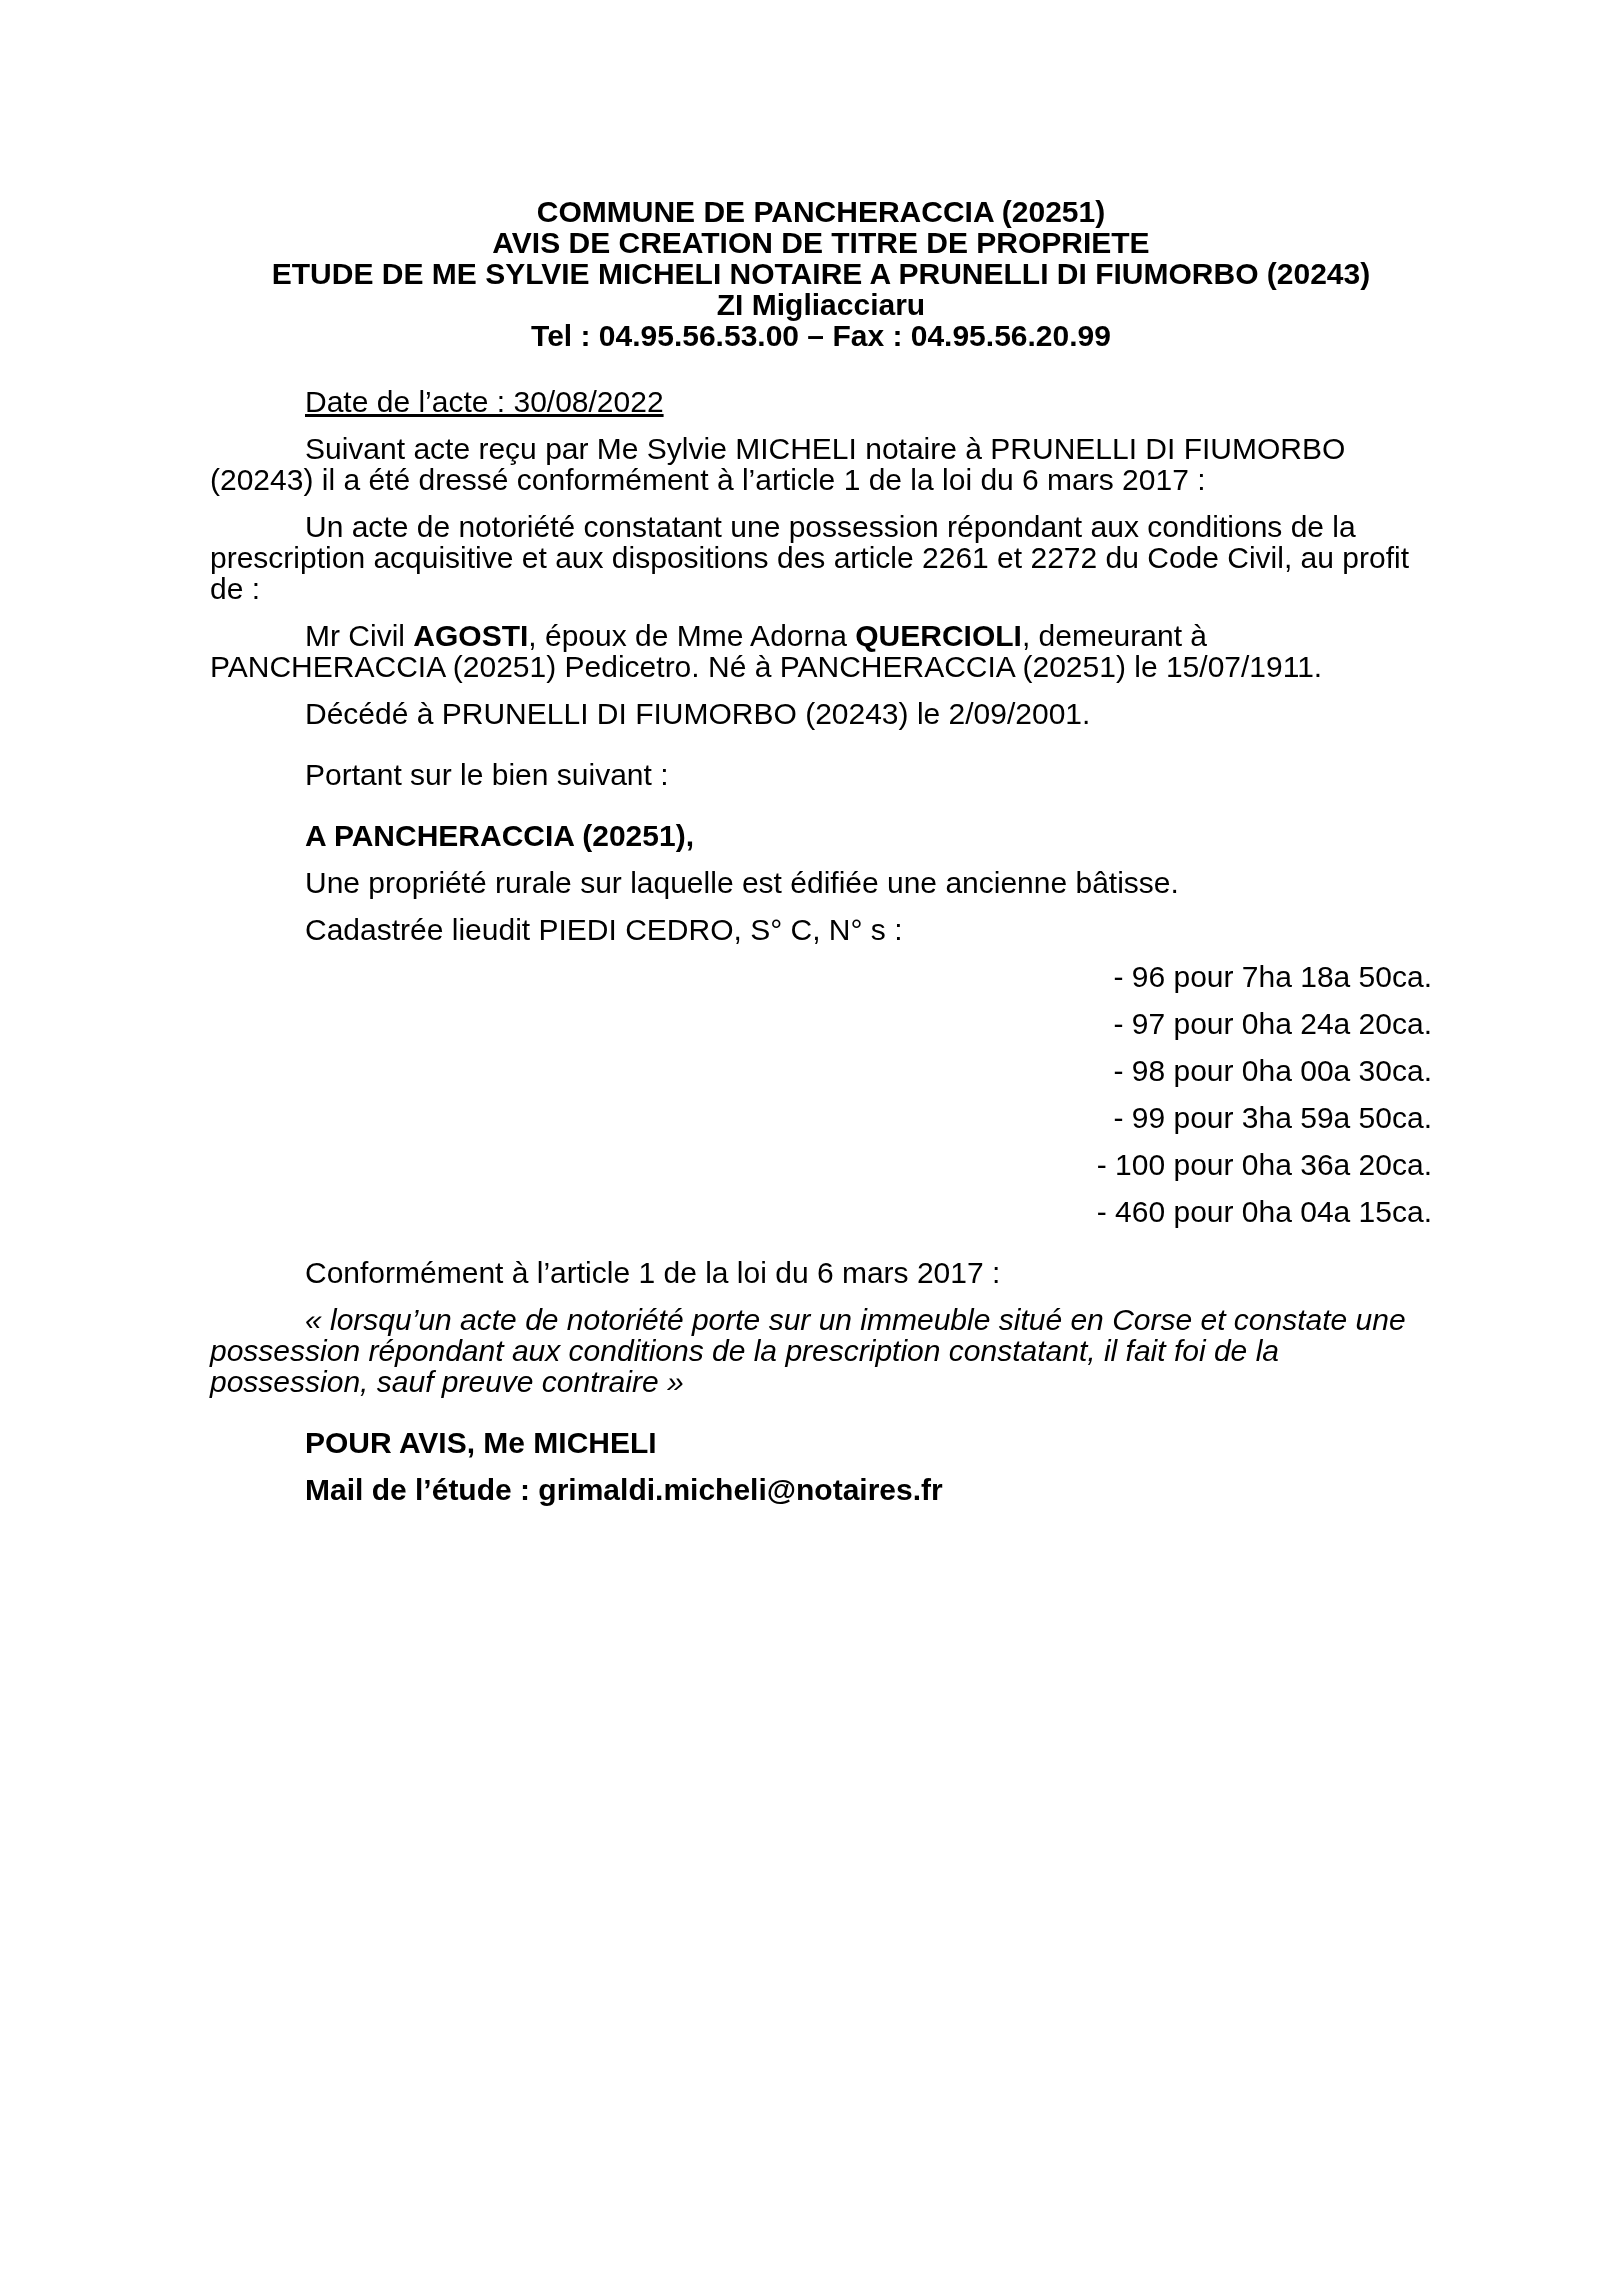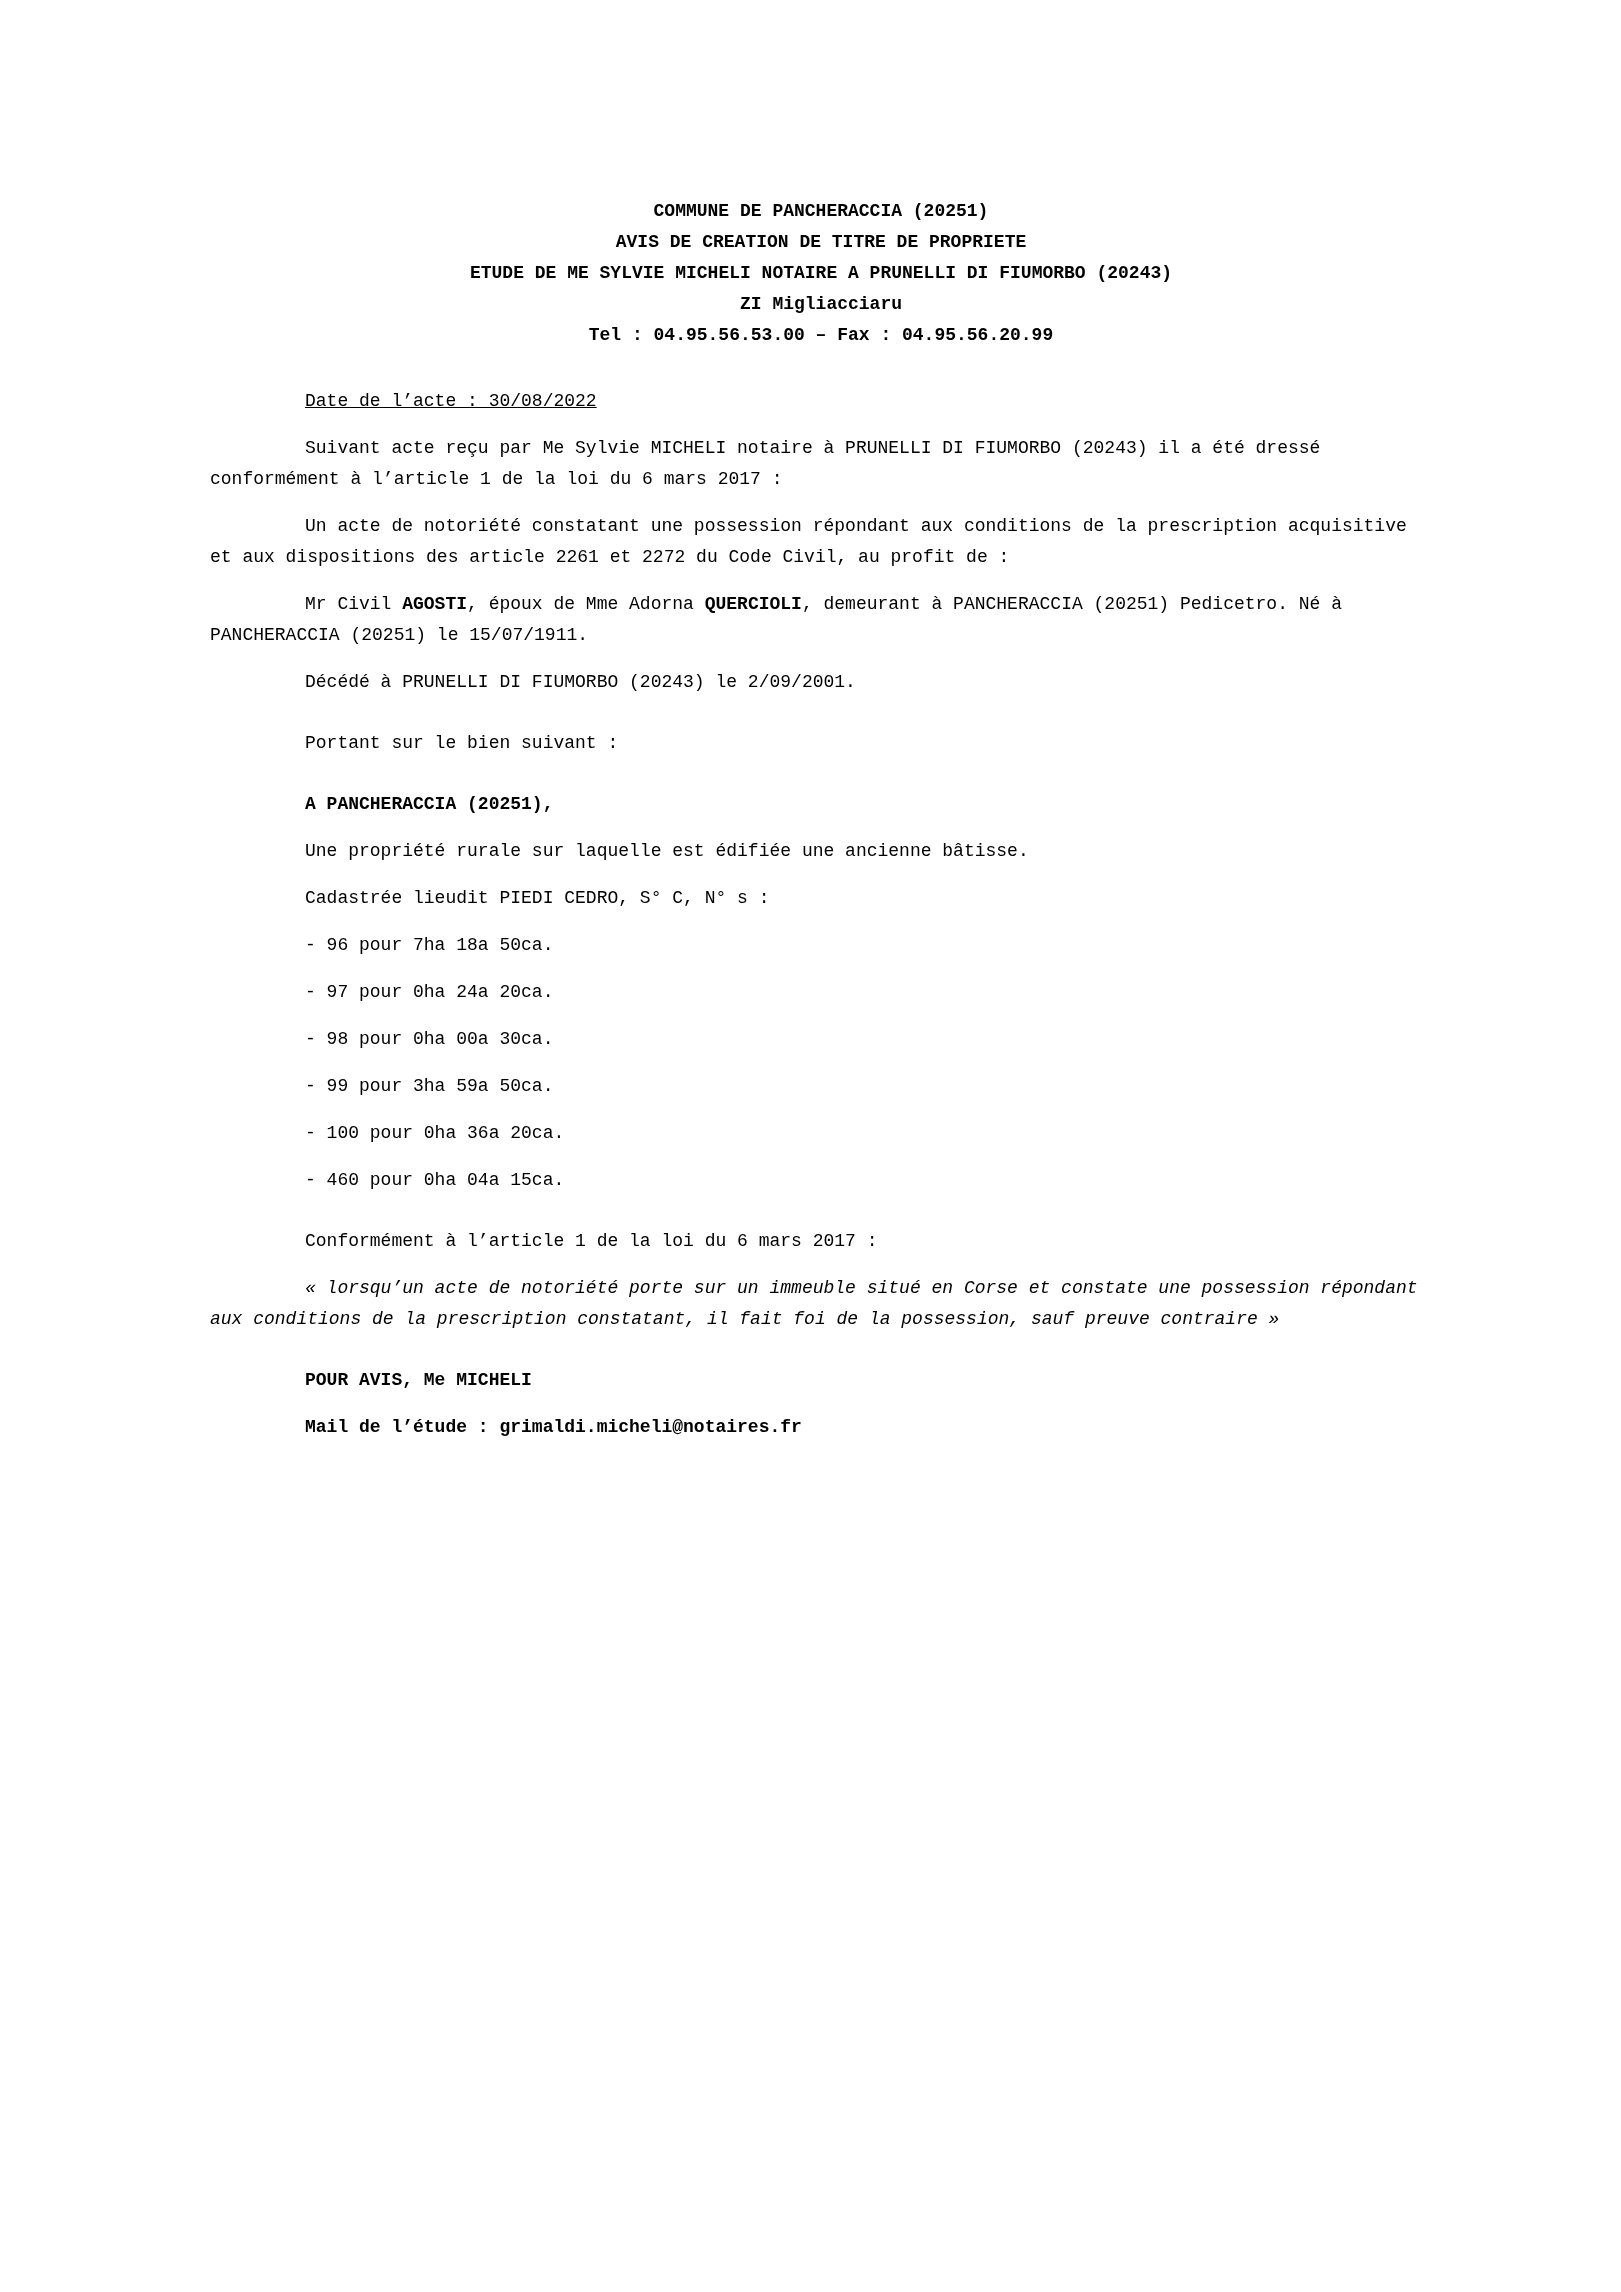--- a/index.html
+++ b/index.html
@@ -6,22 +6,22 @@
     margin: 0;
     padding: 0;
     background: #ffffff;
   }
   .page {
     position: relative;
     width: 1621px;
     height: 1693px;
     background: #ffffff;
     color: #000000;
-    font-family: Liberation Mono, monospace;
-    font-size: 18px;
+    font-family: Liberation Sans, sans-serif;
+    font-size: 30px;
     line-height: 31px;
     box-sizing: border-box;
     padding: 196px 173px 0 194px;
     overflow: hidden;
   }
   .doc-header {
     text-align: center;
     font-weight: bold;
   }
   .doc-header div {
@@ -31,21 +31,21 @@
     margin: 16px;
     padding: 0;
     text-indent: 95px;
     text-align: left;
   }
   .gap-above { margin-top: 30px !important; }
   .gap-above-lg { margin-top: 35px !important; }
   .u { text-decoration: underline; }
   .b { font-weight: bold; }
   .i { font-style: italic; }
-  .parcel-list p { text-indent: 95px; }
+  .parcel-list p { text-indent: 95px; text-align: right; }
 </style>
 </head>
 <body>
 
 <div class="page">
 
   <div class="doc-header">
     <div>COMMUNE DE PANCHERACCIA (20251)</div>
     <div>AVIS DE CREATION DE TITRE DE PROPRIETE</div>
     <div>ETUDE DE ME SYLVIE MICHELI NOTAIRE A PRUNELLI DI FIUMORBO (20243)</div>

